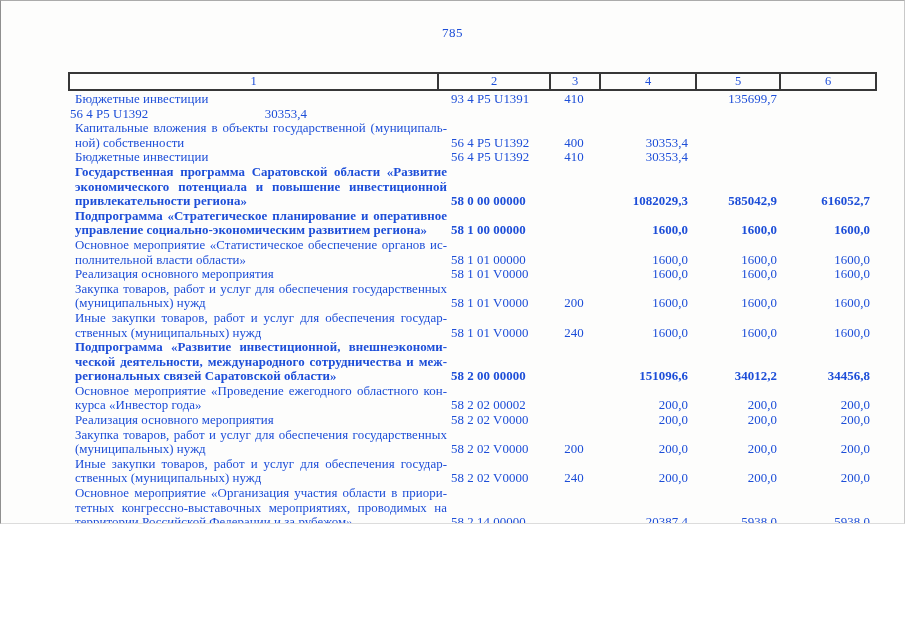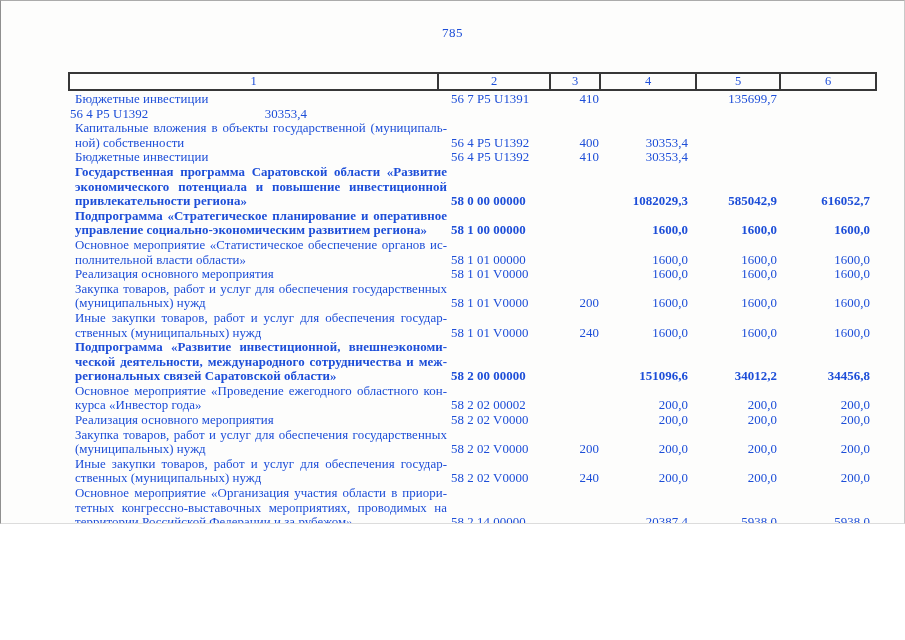--- a/index.html
+++ b/index.html
@@ -73,21 +73,21 @@
     letter-spacing: 0.05px;
   }
   .b1 {
     width: 381px;
     padding: 0 2px 0 7px;
     text-align: justify;
     text-align-last: left;
     hyphens: manual;
   }
   .b2 { width: 100px; padding-left: 2px; white-space: nowrap; }
-  .b3 { width: 50px;  text-align: right; }
+  .b3 { width: 50px;  text-align: center; }
   .b4 { width: 96px;  text-align: right; padding-right: 7px; }
   .b5 { width: 84px;  text-align: right; padding-right: 2px; }
   .b6 { width: 98px;  text-align: right; padding-right: 7px; }
 
   .speck-a {
     position: absolute;
     left: 183px; top: 613px;
     width: 3px; height: 5px;
     background: #7a7a7a;
     opacity: 0.55;
@@ -116,21 +116,21 @@
       <div class="th h2">2</div>
       <div class="th h3">3</div>
       <div class="th h4">4</div>
       <div class="th h5">5</div>
       <div class="th h6">6</div>
     </div>
 
     <div class="tbody" id="tbody">
   <div class="row">
     <div class="cell b1">Бюджетные инвестиции</div>
-    <div class="cell b2">56 7 P5 U1391</div>
+    <div class="cell b2">93 4 P5 U1391</div>
     <div class="cell b3">410</div>
     <div class="cell b4"></div>
     <div class="cell b5">135699,7</div>
     <div class="cell b6"></div>
   </div>
 
   <div class="row">
     <div class="cell b2">56 4 P5 U1392</div>
     <div class="cell b3"></div>
     <div class="cell b4">30353,4</div>

